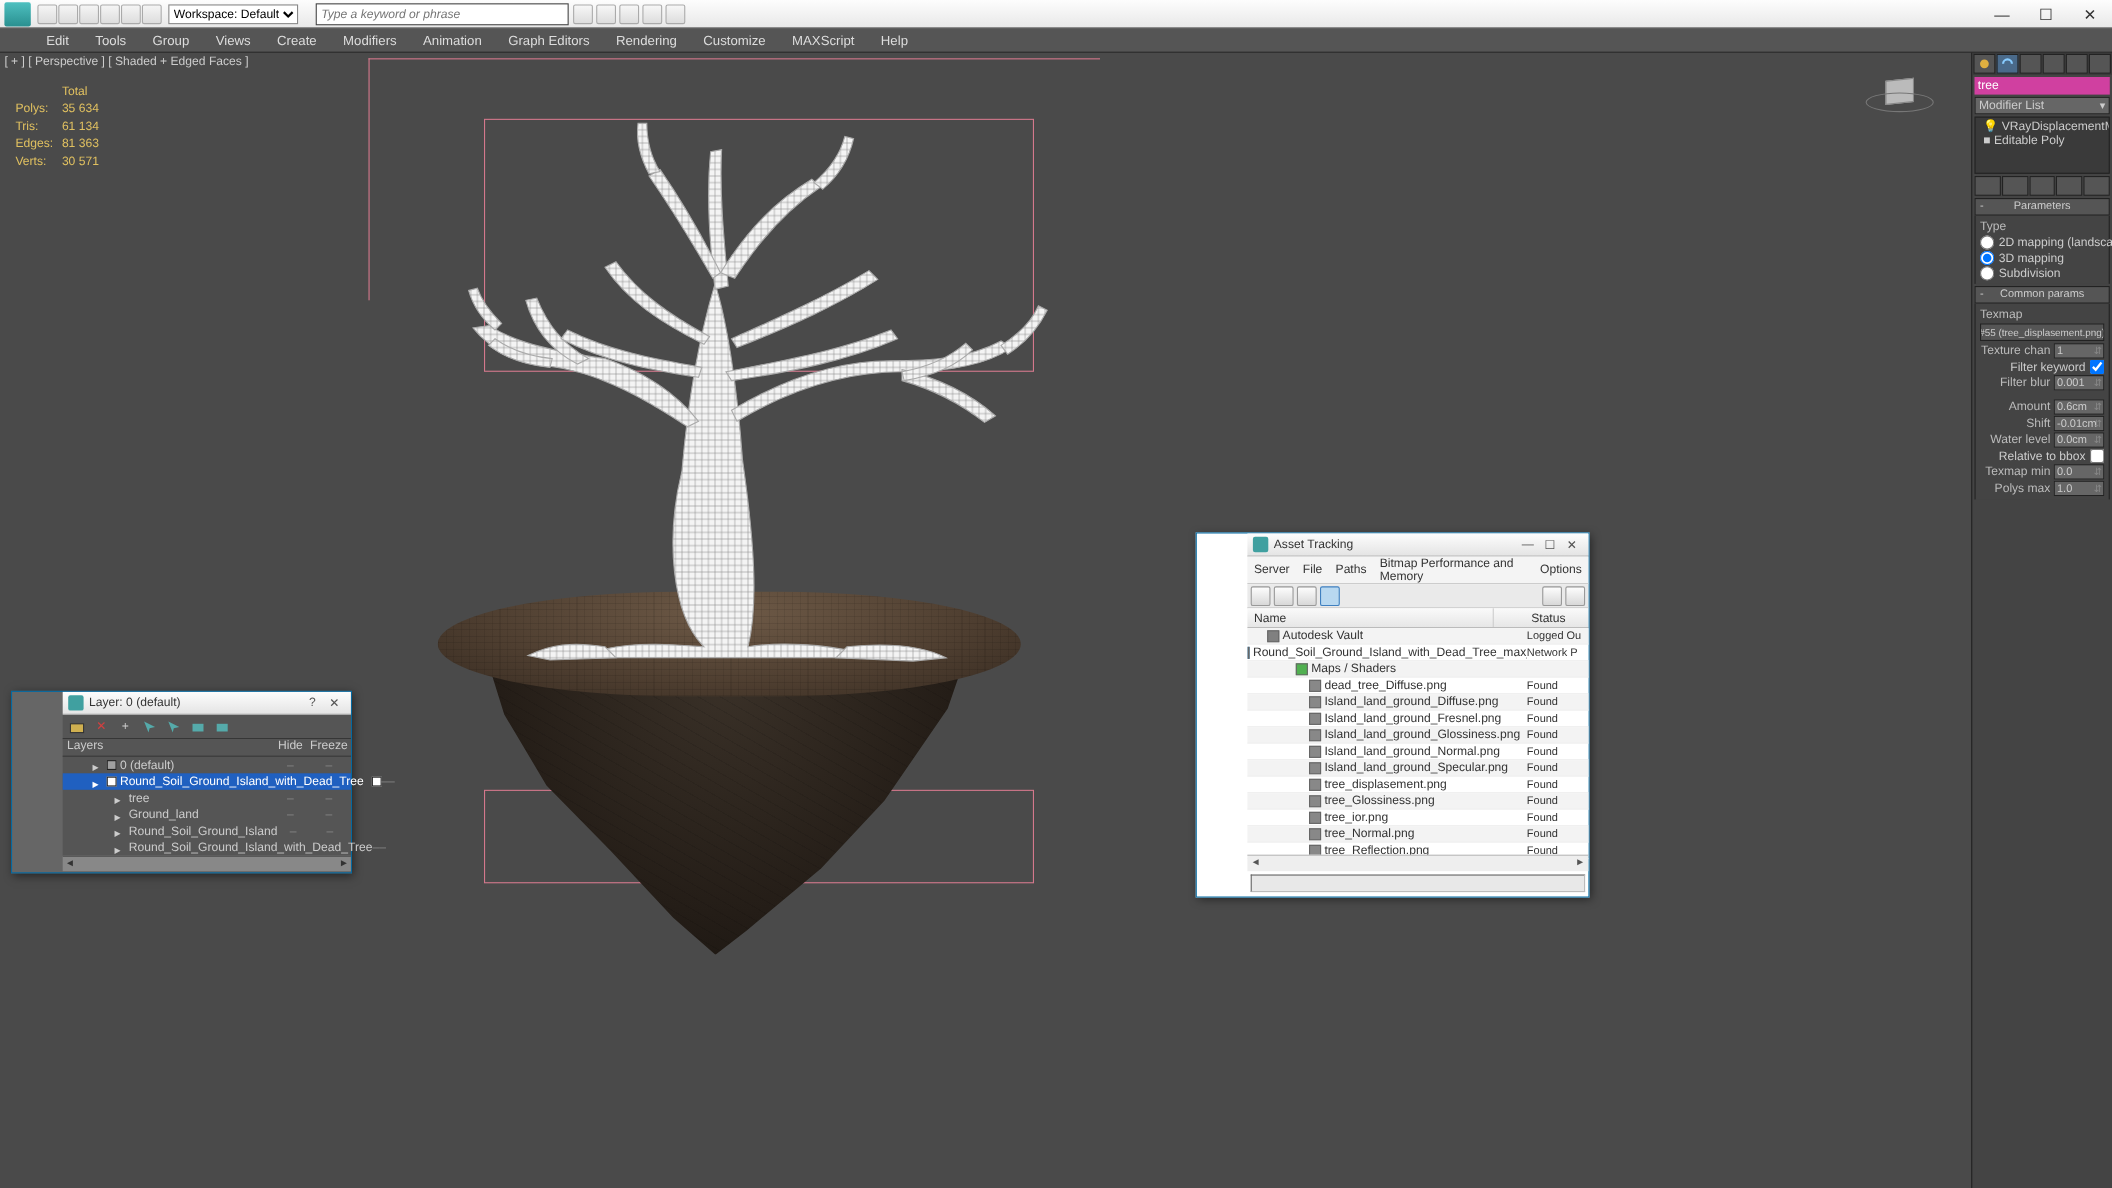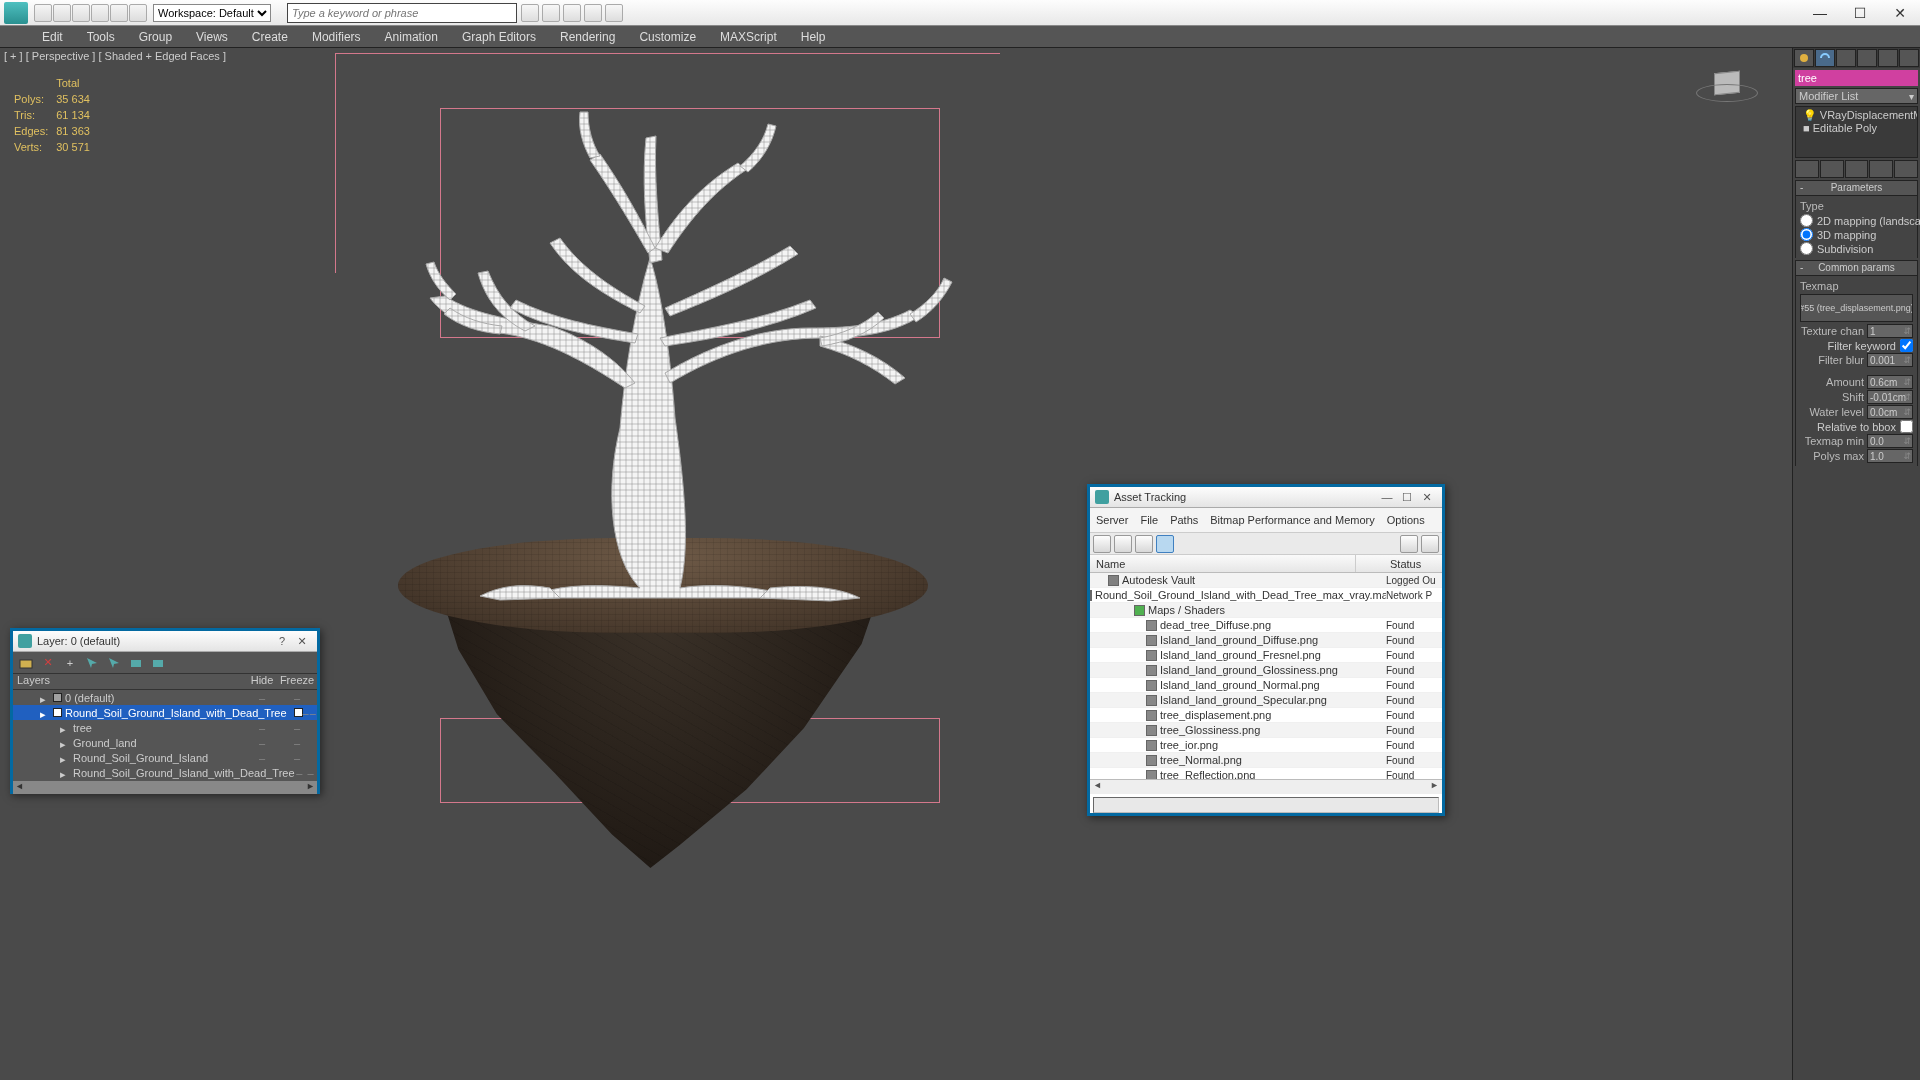--- a/index.html
+++ b/index.html
@@ -60,24 +60,24 @@
 .cmdpanel .stackbtns .b { flex:1; background:#555; border:1px solid #222;}
 .cmdpanel .rollhead { background:#555; border:1px solid #222; height:16px; margin:2px 2px 0 2px; font-size:10px; text-align:center; line-height:14px; position:relative;}
 .cmdpanel .rollhead::before{ content:"-"; position:absolute; left:4px;}
 .cmdpanel .rollbody { background:#444; margin:0 2px; padding:2px 4px; border-left:1px solid #222; border-right:1px solid #222; font-size:10px;}
 .cmdpanel .rollbody .lbl { color:#bbb; margin:2px 0;}
 .cmdpanel .rollbody label { display:flex; align-items:center; gap:4px; margin:1px 0; color:#ccc; white-space:nowrap;}
 .cmdpanel .spn { display:flex; align-items:center; justify-content:space-between; margin:1px 0;}
 .cmdpanel .spn .sl { flex:1; color:#bbb; text-align:right; padding-right:3px; white-space:nowrap; overflow:hidden;}
 .cmdpanel .spn .sv { width:46px; height:14px; background:#666; border:1px solid #222; font-size:10px; padding:0 2px; text-align:left; display:flex; align-items:center; position:relative;}
 .cmdpanel .spn .sv::after { content:"⇵"; position:absolute; right:1px; font-size:9px; color:#888;}
-.cmdpanel .texbtn { background:#555; border:1px solid #222; height:28px; margin:2px 0; font-size:9px; display:flex; align-items:center; justify-content:center; white-space:nowrap; overflow:hidden;}
-
-
-.dlg { position:absolute; background:#eee; border:3px solid #0369a1; box-shadow:2px 2px 8px rgba(0,0,0,.5); }
+.cmdpanel .texbtn { background:#555; border:1px solid #222; height:16px; margin:2px 0; font-size:9px; display:flex; align-items:center; justify-content:center; white-space:nowrap; overflow:hidden;}
+
+
+.dlg { position:absolute; background:#eee; border:1px solid #0369a1; box-shadow:2px 2px 8px rgba(0,0,0,.5);padding-left:46px; }
 .dlg .dtb { height:21px; background:linear-gradient(#fdfdfd,#e4e4e4); display:flex; align-items:center; padding:0 5px; border-bottom:1px solid #aaa;}
 .dlg .dtb .di { width:14px; height:14px; background:#40a0a0; border-radius:2px; margin-right:5px;}
 .dlg .dtb .dt { flex:1; font-size:11px; color:#333;}
 .dlg .dtb .dbtn { width:20px; text-align:center; color:#555; cursor:pointer;}
 .layerdlg { left:10px; top:628px; width:310px; height:166px; background:#666;}
 .layerdlg .tb { height:22px; background:#555; display:flex; align-items:center; gap:6px; padding:0 5px; border-bottom:1px solid #333;}
 .layerdlg .tb .lb { width:16px; height:16px; display:flex; align-items:center; justify-content:center; cursor:pointer;}
 .layerdlg .hdr { height:16px; background:#555; display:flex; font-size:10px; color:#ccc; border-bottom:1px solid #333;}
 .layerdlg .hdr .c1{ flex:1; padding-left:4px;}
 .layerdlg .hdr .c2{ width:30px; text-align:center;}

